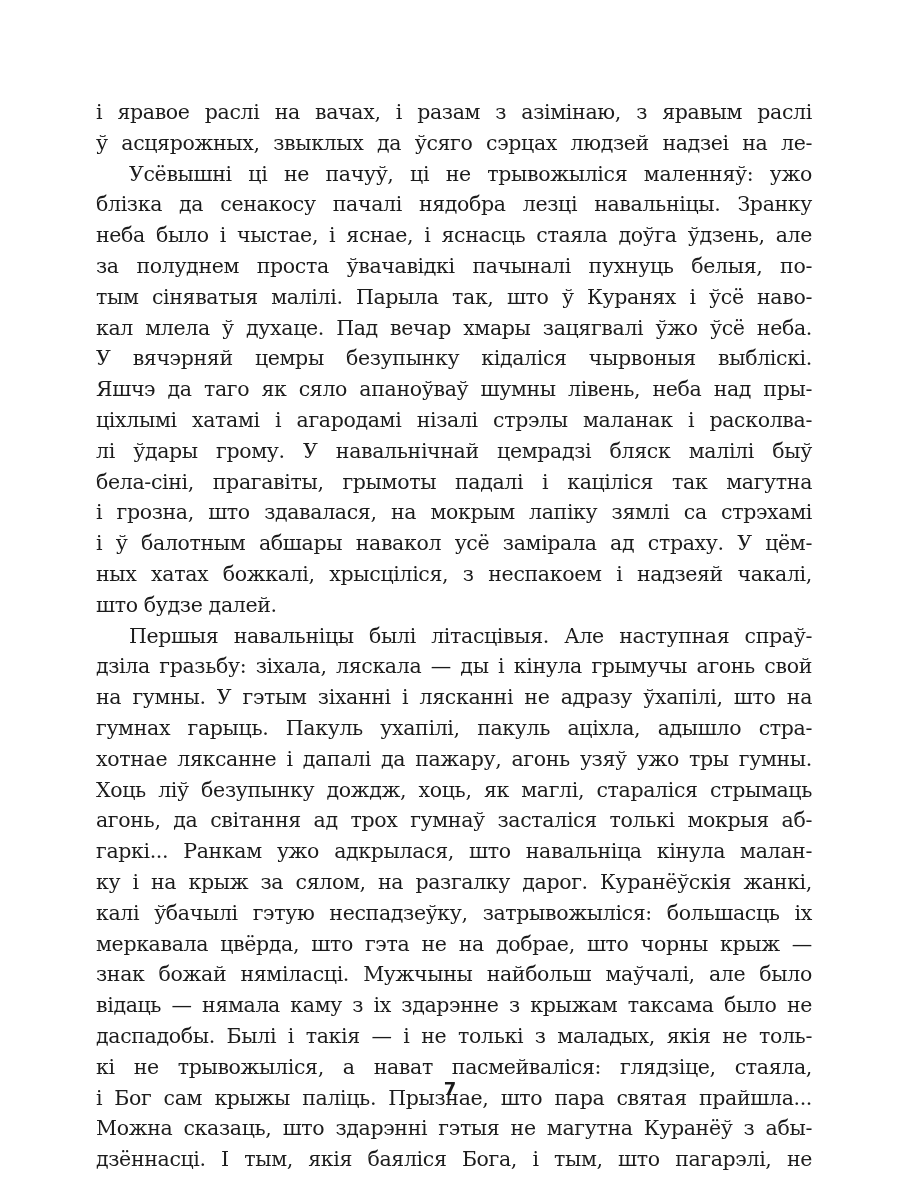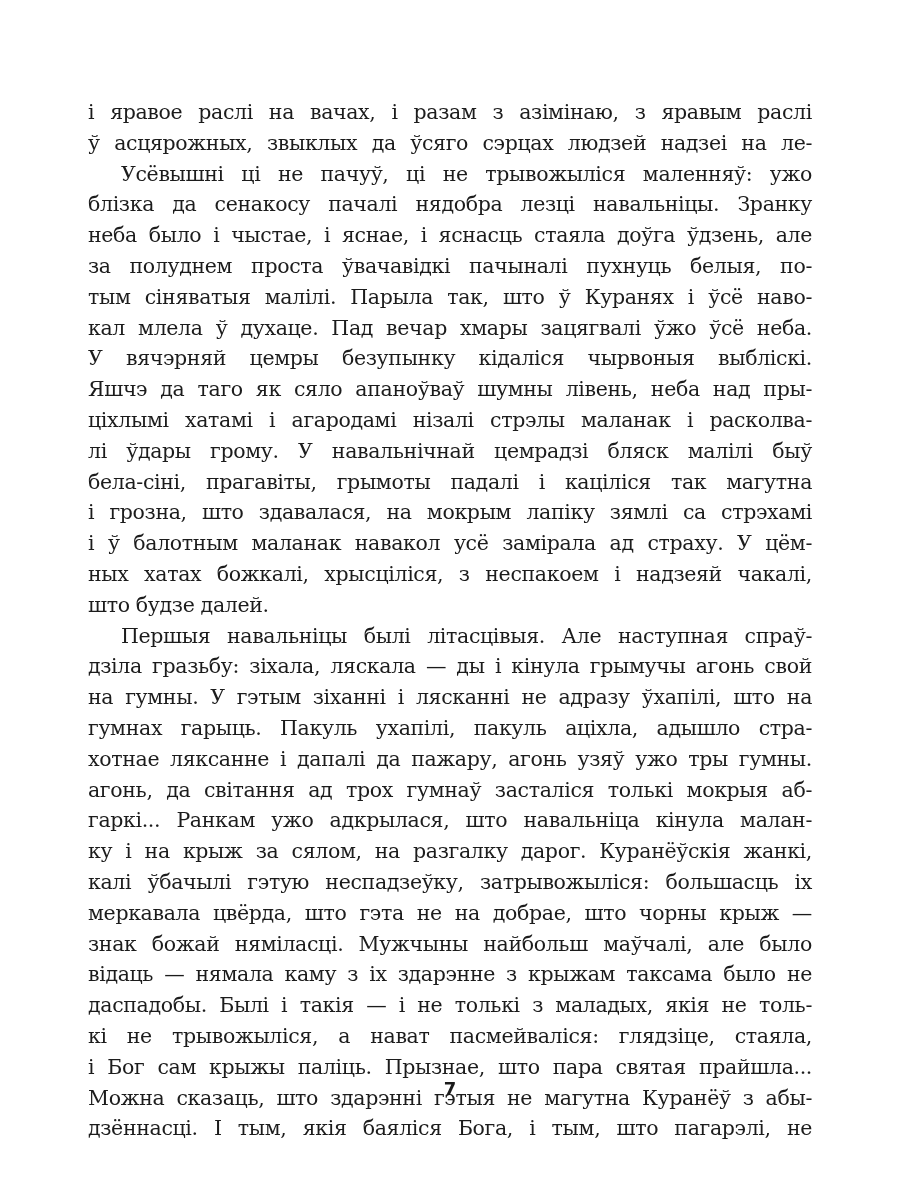--- a/index.html
+++ b/index.html
@@ -30,20 +30,21 @@
       color: #1c1c1c;
     }
     .line {
       display: block;
       white-space: nowrap;
       text-align: justify;
       text-align-last: justify;
       height: 30.8px;
       overflow: visible;
       letter-spacing: -0.35px;
+      margin-left: 8px;
     }
     .line.last {
       text-align-last: left;
     }
     .line.indent {
       padding-left: 33px;
     }
     .page-number {
       position: absolute;
       left: 0;
@@ -71,30 +72,31 @@
         <span class="line">неба было і чыстае, і яснае, і яснасць стаяла доўга ўдзень, але</span>
         <span class="line">за полуднем проста ўвачавідкі пачыналі пухнуць белыя, по-</span>
         <span class="line">тым сіняватыя малілі. Парыла так, што ў Куранях і ўсё наво-</span>
         <span class="line">кал млела ў духаце. Пад вечар хмары зацягвалі ўжо ўсё неба.</span>
         <span class="line">У вячэрняй цемры безупынку кідаліся чырвоныя выбліскі.</span>
         <span class="line">Яшчэ да таго як сяло апаноўваў шумны лівень, неба над пры-</span>
         <span class="line">ціхлымі хатамі і агародамі нізалі стрэлы маланак і расколва-</span>
         <span class="line">лі ўдары грому. У навальнічнай цемрадзі бляск малілі быў</span>
         <span class="line">бела-сіні, прагавіты, грымоты падалі і каціліся так магутна</span>
         <span class="line">і грозна, што здавалася, на мокрым лапіку зямлі са стрэхамі</span>
-        <span class="line">і ў балотным маланак навакол усё замірала ад страху. У цём-</span>
+        <span class="line">і ў балотным абшары навакол усё замірала ад страху. У цём-</span>
         <span class="line">ных хатах божкалі, хрысціліся, з неспакоем і надзеяй чакалі,</span>
         <span class="line last">што будзе далей.</span>
       </div>
       <div>
         <span class="line indent">Першыя навальніцы былі літасцівыя. Але наступная спраў-</span>
         <span class="line">дзіла гразьбу: зіхала, ляскала — ды і кінула грымучы агонь свой</span>
         <span class="line">на гумны. У гэтым зіханні і лясканні не адразу ўхапілі, што на</span>
         <span class="line">гумнах гарыць. Пакуль ухапілі, пакуль аціхла, адышло стра-</span>
         <span class="line">хотнае ляксанне і дапалі да пажару, агонь узяў ужо тры гумны.</span>
+        <span class="line">Хоць ліў безупынку дождж, хоць, як маглі, стараліся стрымаць</span>
         <span class="line">агонь, да світання ад трох гумнаў засталіся толькі мокрыя аб-</span>
         <span class="line">гаркі... Ранкам ужо адкрылася, што навальніца кінула малан-</span>
         <span class="line">ку і на крыж за сялом, на разгалку дарог. Куранёўскія жанкі,</span>
         <span class="line">калі ўбачылі гэтую неспадзеўку, затрывожыліся: большасць іх</span>
         <span class="line">меркавала цвёрда, што гэта не на добрае, што чорны крыж —</span>
         <span class="line">знак божай няміласці. Мужчыны найбольш маўчалі, але было</span>
         <span class="line">відаць — нямала каму з іх здарэнне з крыжам таксама было не</span>
         <span class="line">даспадобы. Былі і такія — і не толькі з маладых, якія не толь-</span>
         <span class="line">кі не трывожыліся, а нават пасмейваліся: глядзіце, стаяла,</span>
         <span class="line">і Бог сам крыжы паліць. Прызнае, што пара святая прайшла...</span>

